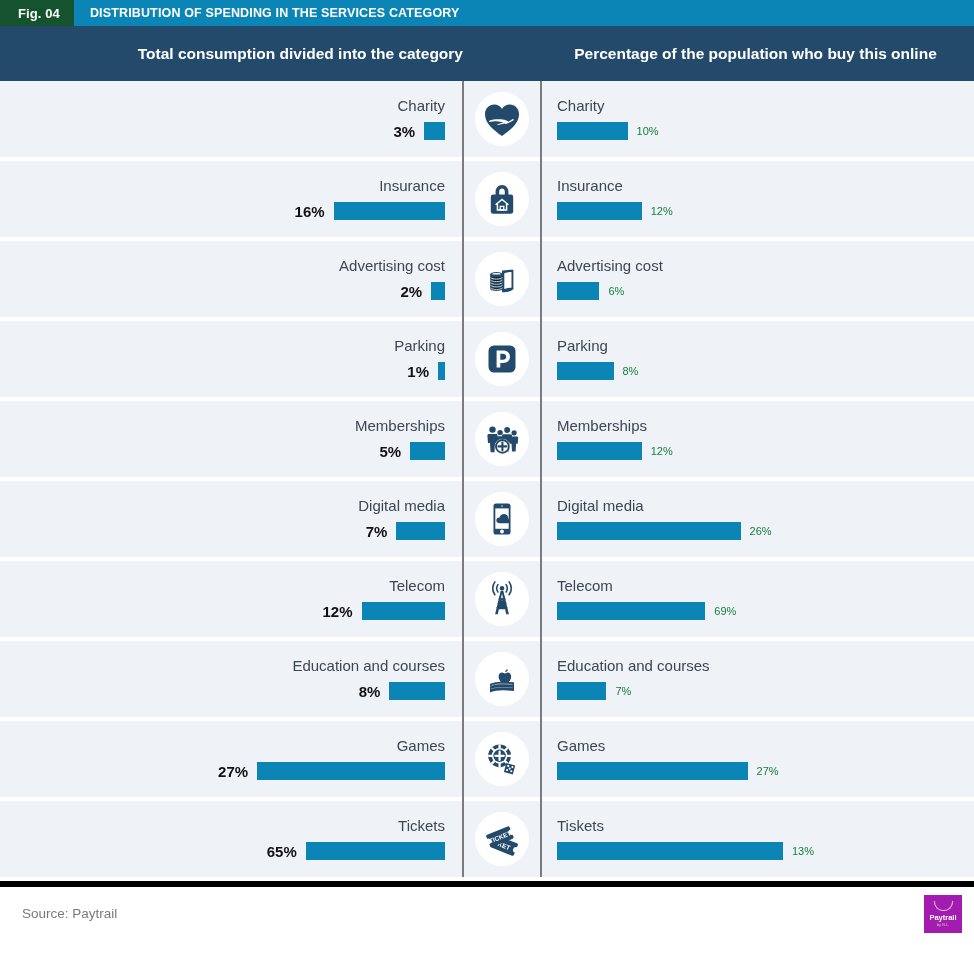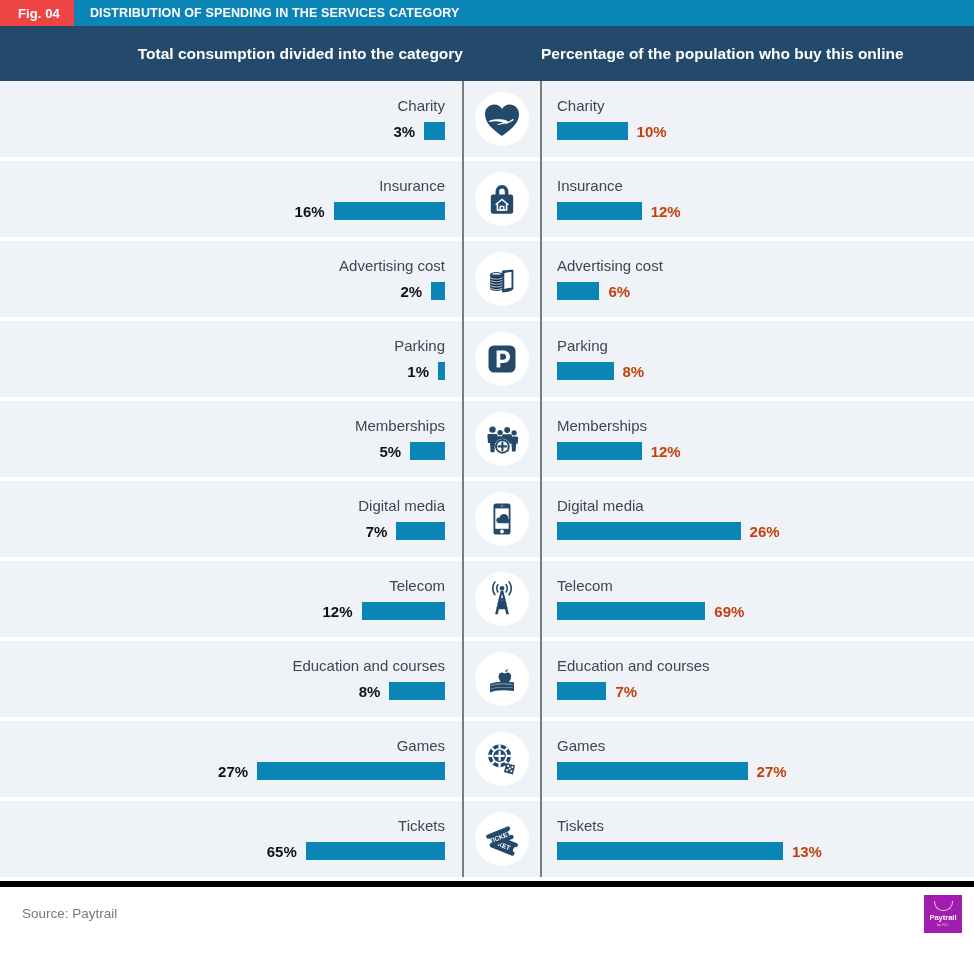--- a/index.html
+++ b/index.html
@@ -16,21 +16,21 @@
   }
 
   
   .titlebar {
     height: 26px;
     display: flex;
     align-items: stretch;
     background: #0b85b5;
   }
   .fig-tag {
-    background: #ef4444;
+    background: #14532d;
     color: #ffffff;
     font-size: 13px;
     font-weight: bold;
     display: flex;
     align-items: center;
     padding: 0 14px 0 18px;
     letter-spacing: .1px;
     white-space: nowrap;
   }
   .fig-title {
@@ -57,20 +57,21 @@
     text-align: right;
     color: #ffffff;
     font-size: 15.5px;
     font-weight: bold;
   }
   .colheader .ch-mid {
     width: 78px;
   }
   .colheader .ch-right {
     flex: 1;
+    text-align: center;
     color: #ffffff;
     font-size: 15.5px;
     font-weight: bold;
     padding-right: 4px;
   }
 
   
   .rows {
     position: relative;
   }
@@ -159,23 +160,23 @@
     color: #3b4752;
     line-height: 1;
     margin-bottom: 9px;
   }
   .cell-right .barline {
     display: flex;
     align-items: center;
     height: 18px;
   }
   .cell-right .val {
-    font-size: 15px;
-    font-weight: bold;
-    color: #c2410c;
+    font-size: 11px;
+    font-weight: normal;
+    color: #15803d;
     margin-left: 9px;
   }
 
   
   .blackbar {
     height: 6px;
     background: #000000;
     margin-top: 1px;
   }
   .footer {

